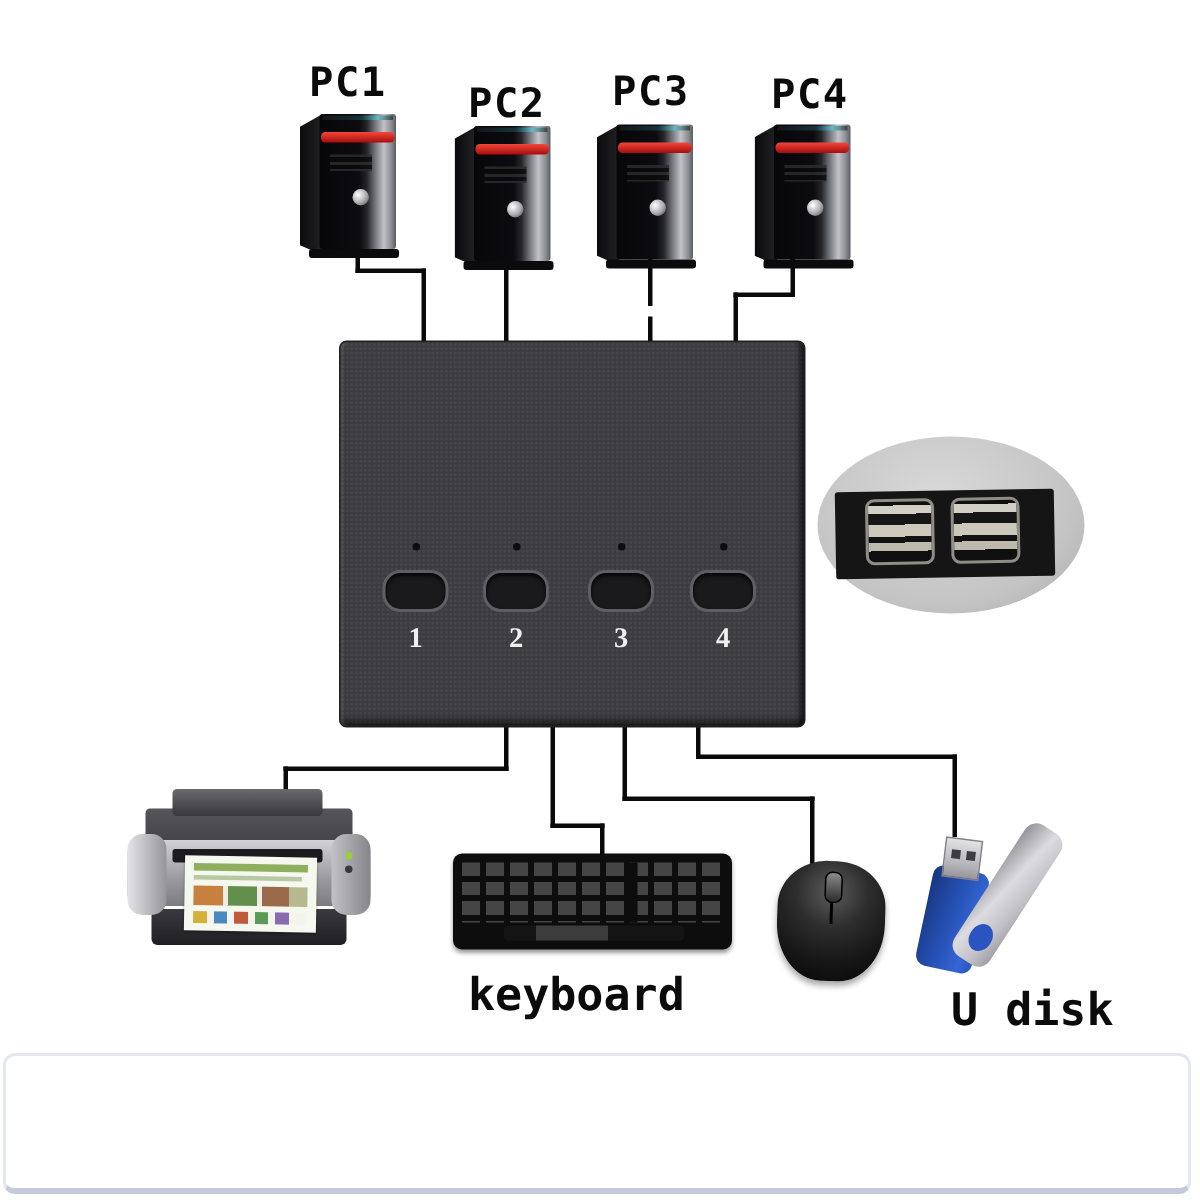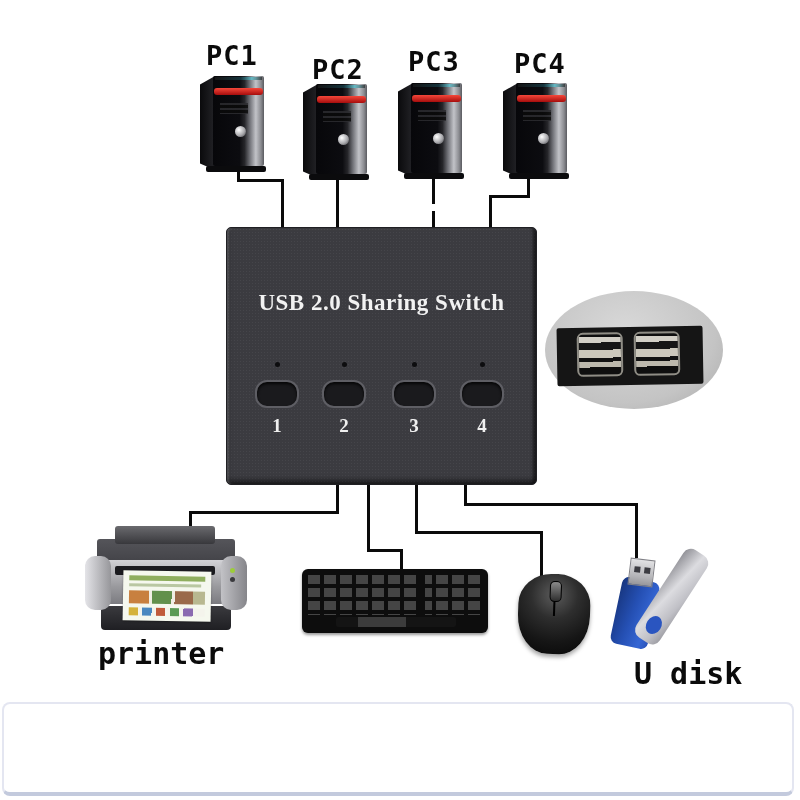--- a/index.html
+++ b/index.html
@@ -178,21 +178,20 @@
     <div class="front">
       <div class="glint"></div>
       <div class="stripe"></div>
       <div class="bays"></div>
       <div class="power"></div>
     </div>
     <div class="base"></div>
   </div>
 
   <div class="switch-box">
-    <div class="sw-title">USB 2.0 Sharing Switch</div>
 
     <div class="port-unit" style="left:22px;">
       <div class="port-led"></div>
       <div class="port-button"></div>
       <div class="port-number">1</div>
     </div>
     <div class="port-unit" style="left:89px;">
       <div class="port-led"></div>
       <div class="port-button"></div>
       <div class="port-number">2</div>
@@ -249,16 +248,16 @@
     <div class="ud-body"></div>
     <div class="ud-conn">
       <div class="h1"></div>
       <div class="h2"></div>
     </div>
     <div class="ud-clip">
       <div class="hole"></div>
     </div>
   </div>
 
-  <div class="dev-label" style="left:98px;top:636px;">printer</div>
+  <div class="dev-label" style="left:312px;top:646px;">keyboard</div>
   <div class="dev-label" style="left:634px;top:656px;">U disk</div>
 
 </div>
 
 </body></html>

